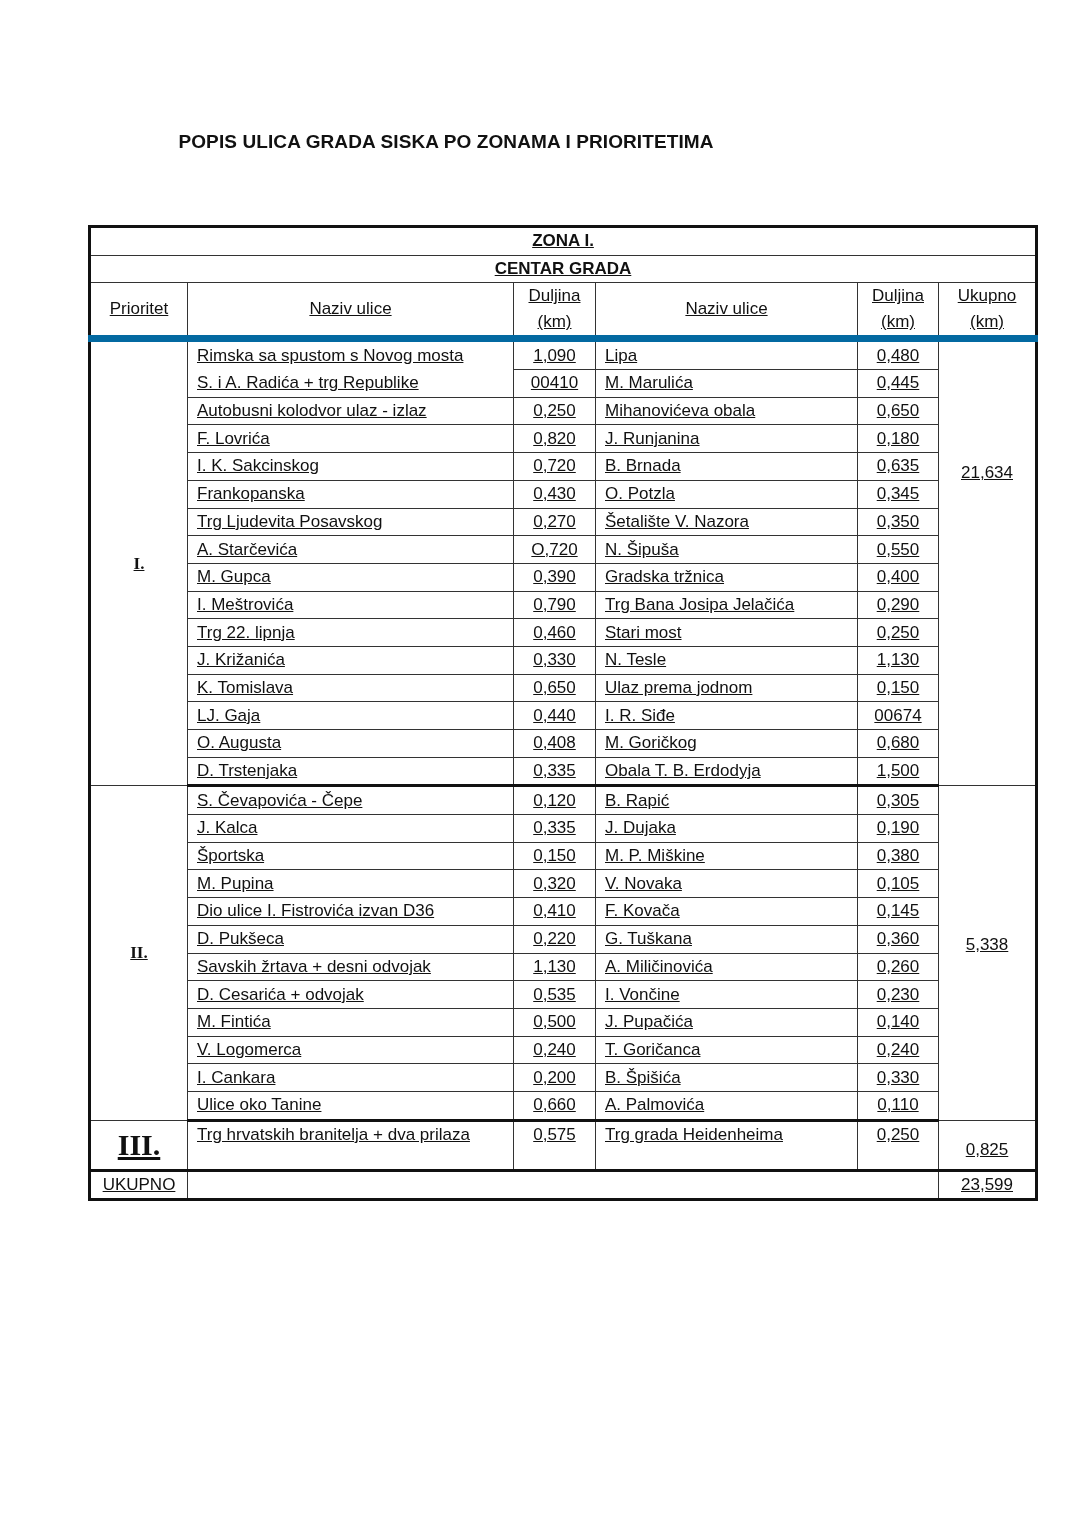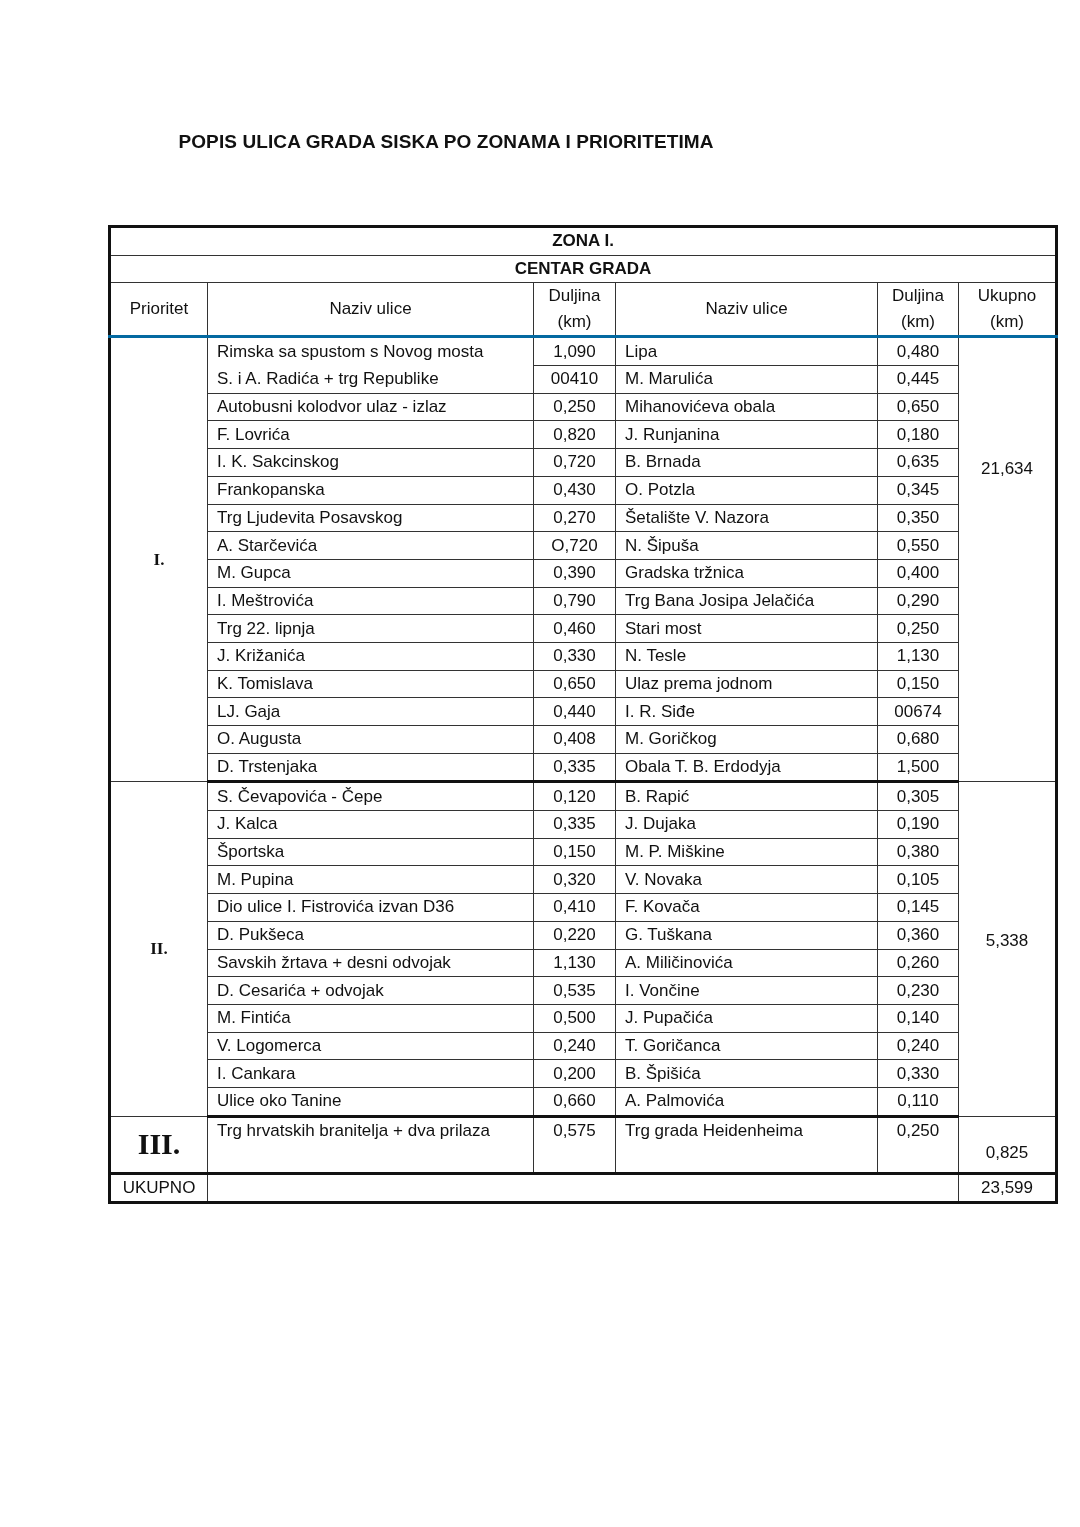--- a/index.html
+++ b/index.html
@@ -1,30 +1,30 @@
 <!DOCTYPE html>
 <html><head>
 <meta charset="utf-8">
 <style>
   html, body { margin: 0; padding: 0; background: #ffffff; }
   body { width: 1080px; height: 1527px; position: relative; font-family: "Liberation Sans", "DejaVu Sans", sans-serif; color: #111; }
   .doc-title { position: absolute; top: 131px; left: 0; width: 892px; text-align: center; font-weight: bold; font-size: 19px; letter-spacing: 0.1px; }
-  table.streets { position: absolute; top: 225px; left: 108px; width: 950px; border-collapse: collapse; table-layout: fixed; border: 3px solid #111; }
+  table.streets { position: absolute; top: 225px; left: 88px; width: 950px; border-collapse: collapse; table-layout: fixed; border: 3px solid #111; text-decoration: underline; }
   table.streets td { border: 1px solid #333; padding: 0; font-size: 17px; height: 26.7px; line-height: 26px; }
   .zone-head td { text-align: center; font-weight: bold; font-size: 27px; height: 53px; border-bottom: 2px solid #111; }
   .col-head td { text-align: center; font-size: 17px; line-height: 23px; height: 50px; }
-  .col-head { border-bottom: 3px solid #0369a1; }
+  .col-head { border-bottom: 7px solid #0369a1; }
   td.name { padding-left: 9px !important; white-space: nowrap; }
   td.len { text-align: center; }
   td.prio { text-align: center; vertical-align: middle; font-family: "Liberation Serif", "DejaVu Serif", serif; font-weight: bold; font-size: 32px; }
   td.sum { text-align: center; vertical-align: middle; }
   tr.group-end td { border-bottom: 3px solid #111; }
   tr.prio3 td { height: 38px; vertical-align: top; }
   tr.prio3 td.prio { vertical-align: middle; font-size: 30px; }
-  tr.prio3 td.sum { vertical-align: middle; padding-top: 17px; }
+  tr.prio3 td.sum { vertical-align: middle; padding-top: 10px; }
   tr.total td { height: 26px; }
   td.total-label { text-align: center; font-size: 16px; }
   td.nobottom { border-bottom: none !important; }
   td.notop { border-top: none !important; }
 </style>
 </head>
 <body>
 
 <div class="doc-title">POPIS ULICA GRADA SISKA PO ZONAMA I PRIORITETIMA</div>
 

